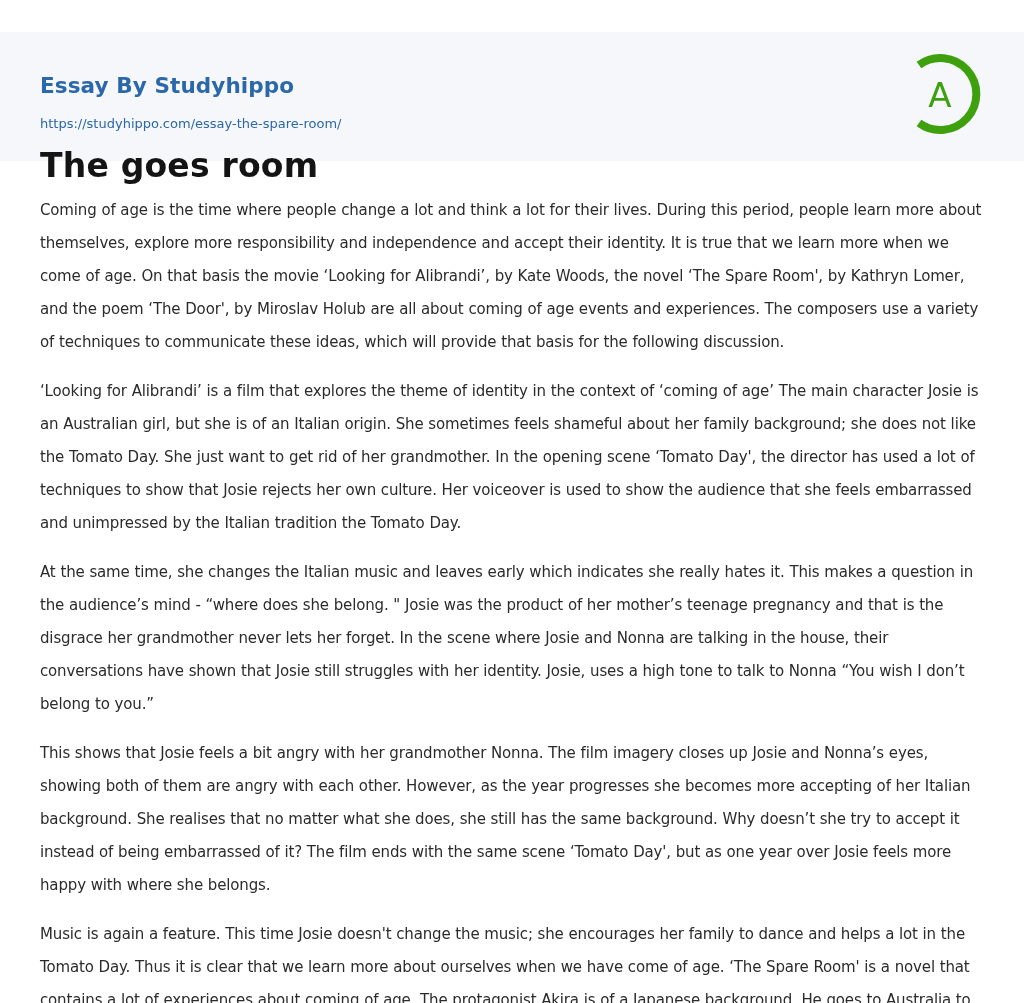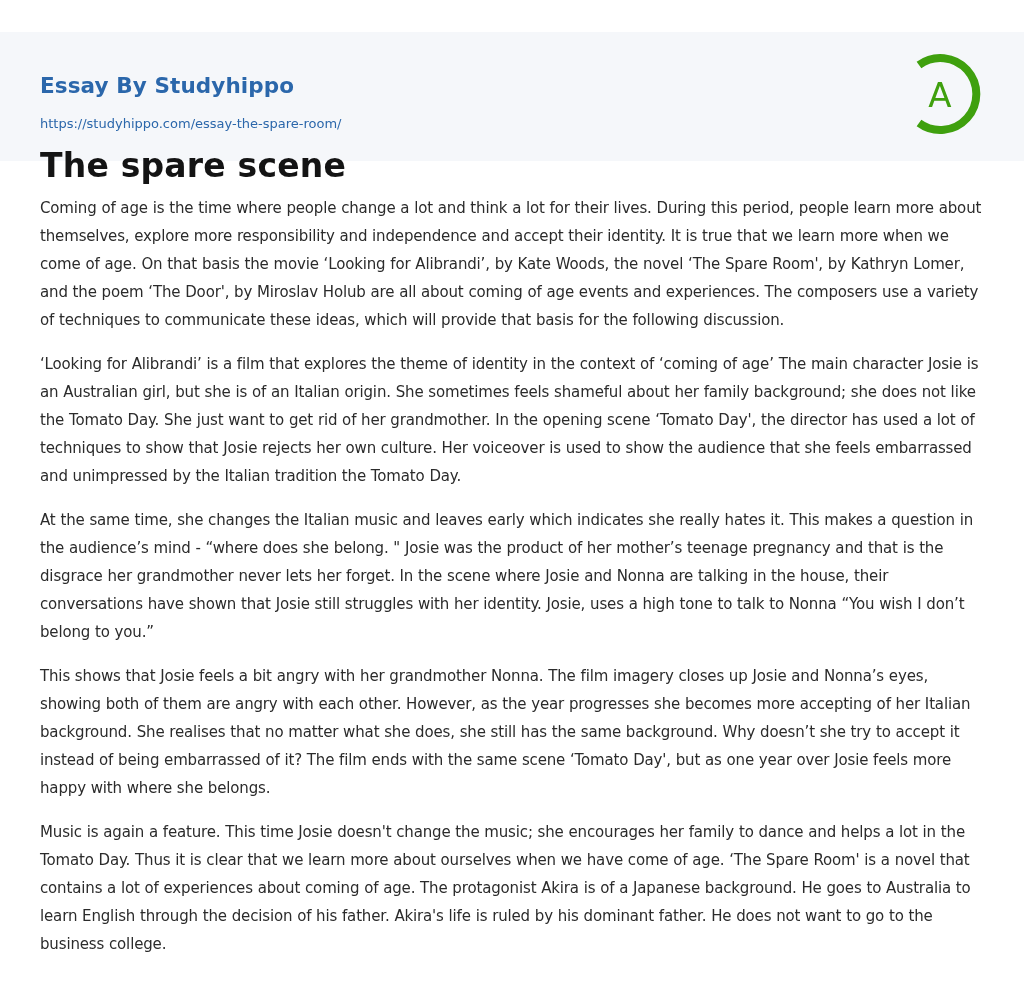--- a/index.html
+++ b/index.html
@@ -59,42 +59,42 @@
     }
     .essay-body {
       position: absolute;
       left: 40px;
       top: 194px;
       width: 946px;
     }
     .essay-body p {
       font-family: "DejaVu Sans", sans-serif;
       font-size: 15px;
-      line-height: 28px;
+      line-height: 33px;
       color: #2b2b2b;
       margin-bottom: 16px;
       letter-spacing: -0.15px;
       word-spacing: 0.2px;
     }
   </style>
 </head>
 <body>
 
 <header class="header">
   <div class="brand-title">Essay By Studyhippo</div>
   <a class="brand-url">https://studyhippo.com/essay-the-spare-room/</a>
   <div class="logo">
     <svg width="78" height="88" viewBox="0 0 78 88">
       <path d="M 9 15 A 36 36 0 1 1 9 73" fill="none" stroke="#3fa00e" stroke-width="8"></path>
       <text x="30" y="57" font-family="DejaVu Sans, sans-serif" font-size="34" fill="#3fa00e" text-anchor="middle">A</text>
     </svg>
   </div>
 </header>
 
-<h1 class="page-title">The spare scene</h1>
+<h1 class="page-title">The goes room</h1>
 
 <main class="essay-body">
   <p>Coming of age is the time where people change a lot and think a lot for their lives. During this period, people learn more about themselves, explore more responsibility and independence and accept their identity. It is true that we learn more when we come of age. On that basis the movie ‘Looking for Alibrandi’, by Kate Woods, the novel ‘The Spare Room', by Kathryn Lomer, and the poem ‘The Door', by Miroslav Holub are all about coming of age events and experiences. The composers use a variety of techniques to communicate these ideas, which will provide that basis for the following discussion.</p>
   <p>‘Looking for Alibrandi’ is a film that explores the theme of identity in the context of ‘coming of age’ The main character Josie is an Australian girl, but she is of an Italian origin. She sometimes feels shameful about her family background; she does not like the Tomato Day. She just want to get rid of her grandmother. In the opening scene ‘Tomato Day', the director has used a lot of techniques to show that Josie rejects her own culture. Her voiceover is used to show the audience that she feels embarrassed and unimpressed by the Italian tradition the Tomato Day.</p>
   <p>At the same time, she changes the Italian music and leaves early which indicates she really hates it. This makes a question in the audience’s mind - “where does she belong. " Josie was the product of her mother’s teenage pregnancy and that is the disgrace her grandmother never lets her forget. In the scene where Josie and Nonna are talking in the house, their conversations have shown that Josie still struggles with her identity. Josie, uses a high tone to talk to Nonna “You wish I don’t belong to you.”</p>
   <p>This shows that Josie feels a bit angry with her grandmother Nonna. The film imagery closes up Josie and Nonna’s eyes, showing both of them are angry with each other. However, as the year progresses she becomes more accepting of her Italian background. She realises that no matter what she does, she still has the same background. Why doesn’t she try to accept it instead of being embarrassed of it? The film ends with the same scene ‘Tomato Day', but as one year over Josie feels more happy with where she belongs.</p>
   <p>Music is again a feature. This time Josie doesn't change the music; she encourages her family to dance and helps a lot in the Tomato Day. Thus it is clear that we learn more about ourselves when we have come of age. ‘The Spare Room' is a novel that contains a lot of experiences about coming of age. The protagonist Akira is of a Japanese background. He goes to Australia to learn English through the decision of his father. Akira's life is ruled by his dominant father. He does not want to go to the business college.</p>
 </main>
 
 </body></html>

